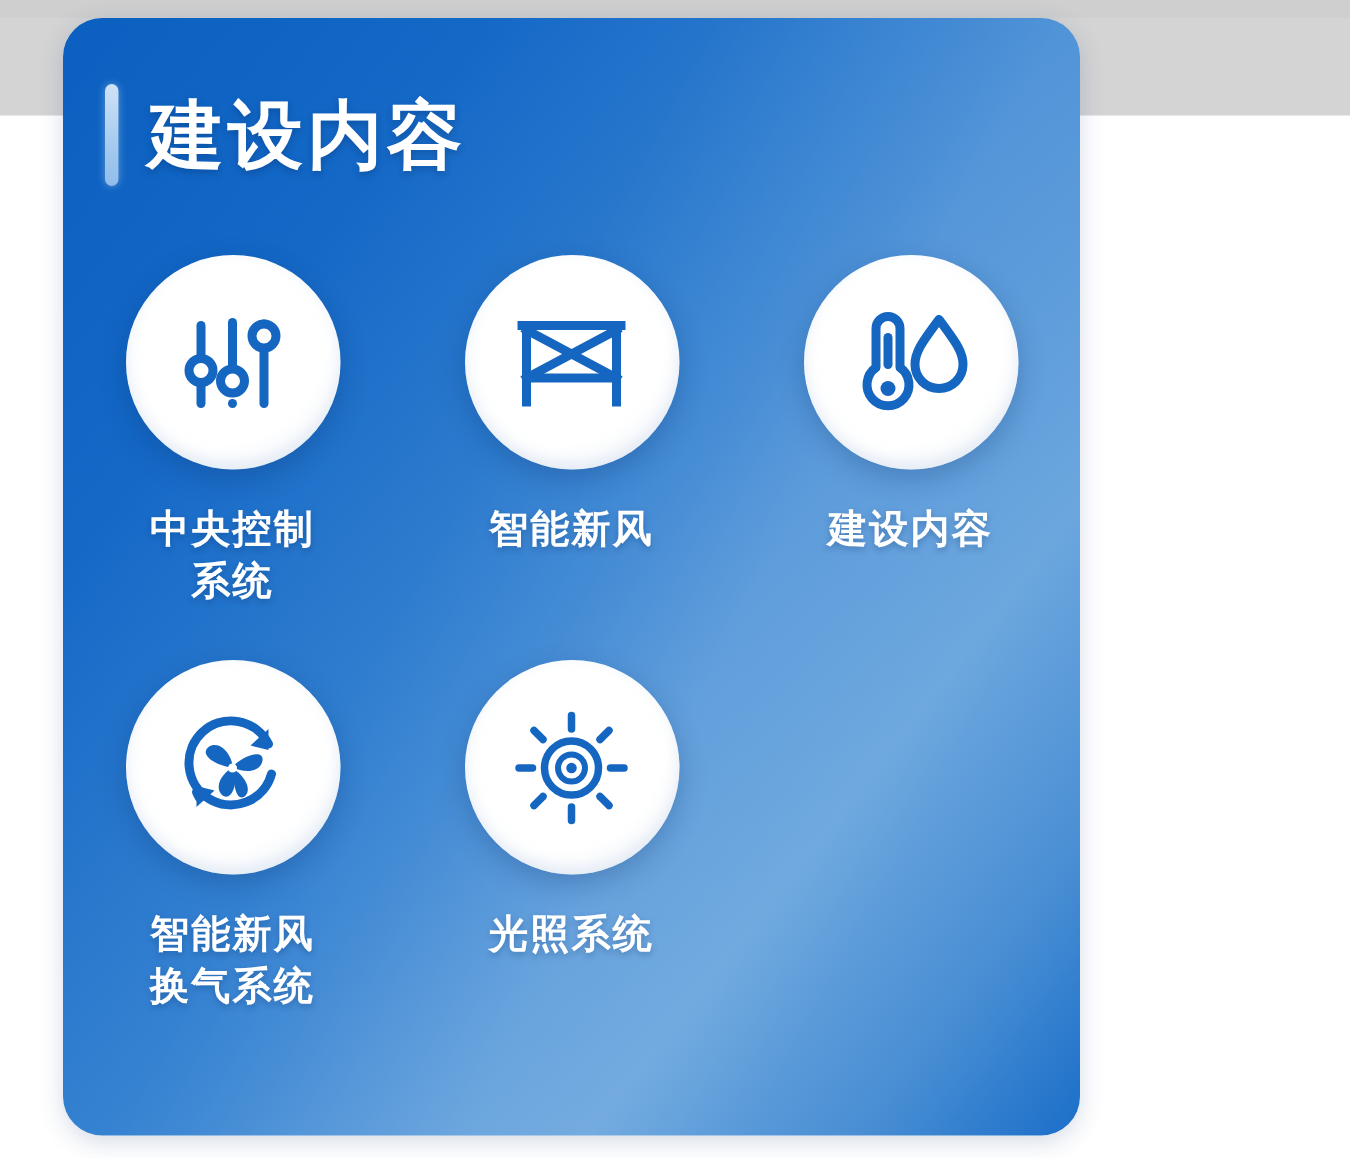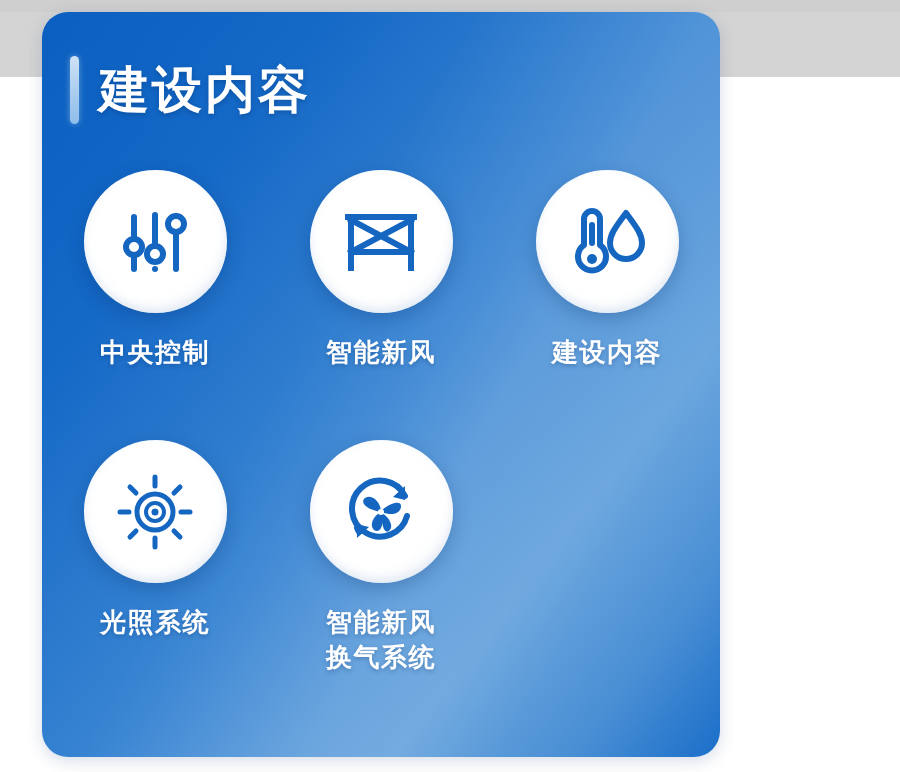--- a/index.html
+++ b/index.html
@@ -119,20 +119,21 @@
           </g>
           <circle cx="60" cy="13" r="3" fill="#1566c0"></circle>
           <circle cx="39" cy="66" r="3" fill="#1566c0"></circle>
           <circle cx="18" cy="44" r="8" fill="#ffffff" stroke="#1566c0" stroke-width="6"></circle>
           <circle cx="39" cy="51" r="8" fill="#ffffff" stroke="#1566c0" stroke-width="6"></circle>
           <circle cx="60" cy="21" r="8" fill="#ffffff" stroke="#1566c0" stroke-width="6"></circle>
         </svg>
       </div>
       <div class="item-label">
         <span>中央控制</span>
+        <span class="l2">系统</span>
       </div>
     </div>
 
     <div class="grid-item">
       <div class="icon-circle">
         <svg width="78" height="72" viewBox="0 0 78 72" fill="none">
           <g stroke="#1566c0" stroke-width="6" stroke-linecap="square">
             <line x1="6" y1="11" x2="72" y2="11"></line>
             <line x1="9" y1="11" x2="9" y2="62"></line>
             <line x1="69" y1="11" x2="69" y2="62"></line>
@@ -153,20 +154,42 @@
         <svg width="78" height="78" viewBox="0 0 78 78" fill="none">
           <path d="M16 16 a8 8 0 0 1 16 0 v26 a14 14 0 1 1 -16 0 Z" stroke="#1566c0" stroke-width="6" fill="#ffffff" stroke-linejoin="round"></path>
           <circle cx="24" cy="56" r="5" fill="#1566c0"></circle>
           <line x1="24" y1="22" x2="24" y2="40" stroke="#1566c0" stroke-width="6" stroke-linecap="round"></line>
           <path d="M58 10 C70 26 74 32 74 40 a16 16 0 0 1 -32 0 c0 -8 4 -14 16 -30 Z" stroke="#1566c0" stroke-width="6" fill="#ffffff" stroke-linejoin="round"></path>
         </svg>
       </div>
       <div class="item-label">
         <span>建设内容</span>
         
+      </div>
+    </div>
+
+    <div class="grid-item">
+      <div class="icon-circle">
+        <svg width="80" height="80" viewBox="0 0 80 80" fill="none">
+          <path d="M64 24 A28 28 0 1 0 66 44" stroke="#1566c0" stroke-width="6" stroke-linecap="round" fill="none"></path>
+          <path d="M16 56 A28 28 0 0 0 18 60" stroke="#1566c0" stroke-width="6" stroke-linecap="round" fill="none"></path>
+          <path d="M64 14 L64 28 L52 25 Z" fill="#1566c0"></path>
+          <path d="M16 66 L16 52 L28 55 Z" fill="#1566c0"></path>
+          <g fill="#1566c0">
+            <path d="M40 38 C38 28 30 22 24 26 C19 30 24 37 40 40 Z"></path>
+            <path d="M40 40 C32 44 28 53 33 58 C38 62 43 55 42 41 Z"></path>
+            <path d="M41 40 C50 44 59 42 60 35 C61 29 52 29 41 38 Z"></path>
+            <path d="M41 41 C49 46 53 55 48 59 C43 62 41 54 40 41 Z"></path>
+          </g>
+          <circle cx="40" cy="40" r="3" fill="#ffffff"></circle>
+        </svg>
+      </div>
+      <div class="item-label">
+        <span>智能新风</span>
+        <span class="l2">换气系统</span>
       </div>
     </div>
 
     <div class="grid-item">
       <div class="icon-circle">
         <svg width="80" height="80" viewBox="0 0 80 80" fill="none">
           <circle cx="40" cy="40" r="18" stroke="#1566c0" stroke-width="5" fill="none"></circle>
           <circle cx="40" cy="40" r="9" stroke="#1566c0" stroke-width="4" fill="none"></circle>
           <circle cx="40" cy="40" r="3.5" fill="#1566c0"></circle>
           <g stroke="#1566c0" stroke-width="5" stroke-linecap="round">
@@ -180,37 +203,15 @@
             <line x1="21" y1="59" x2="15" y2="65"></line>
           </g>
         </svg>
       </div>
       <div class="item-label">
         <span>光照系统</span>
         
       </div>
     </div>
 
-    <div class="grid-item">
-      <div class="icon-circle">
-        <svg width="80" height="80" viewBox="0 0 80 80" fill="none">
-          <path d="M64 24 A28 28 0 1 0 66 44" stroke="#1566c0" stroke-width="6" stroke-linecap="round" fill="none"></path>
-          <path d="M16 56 A28 28 0 0 0 18 60" stroke="#1566c0" stroke-width="6" stroke-linecap="round" fill="none"></path>
-          <path d="M64 14 L64 28 L52 25 Z" fill="#1566c0"></path>
-          <path d="M16 66 L16 52 L28 55 Z" fill="#1566c0"></path>
-          <g fill="#1566c0">
-            <path d="M40 38 C38 28 30 22 24 26 C19 30 24 37 40 40 Z"></path>
-            <path d="M40 40 C32 44 28 53 33 58 C38 62 43 55 42 41 Z"></path>
-            <path d="M41 40 C50 44 59 42 60 35 C61 29 52 29 41 38 Z"></path>
-            <path d="M41 41 C49 46 53 55 48 59 C43 62 41 54 40 41 Z"></path>
-          </g>
-          <circle cx="40" cy="40" r="3" fill="#ffffff"></circle>
-        </svg>
-      </div>
-      <div class="item-label">
-        <span>智能新风</span>
-        <span class="l2">换气系统</span>
-      </div>
-    </div>
-
 
   </div>
 </div>
 
 </body></html>

